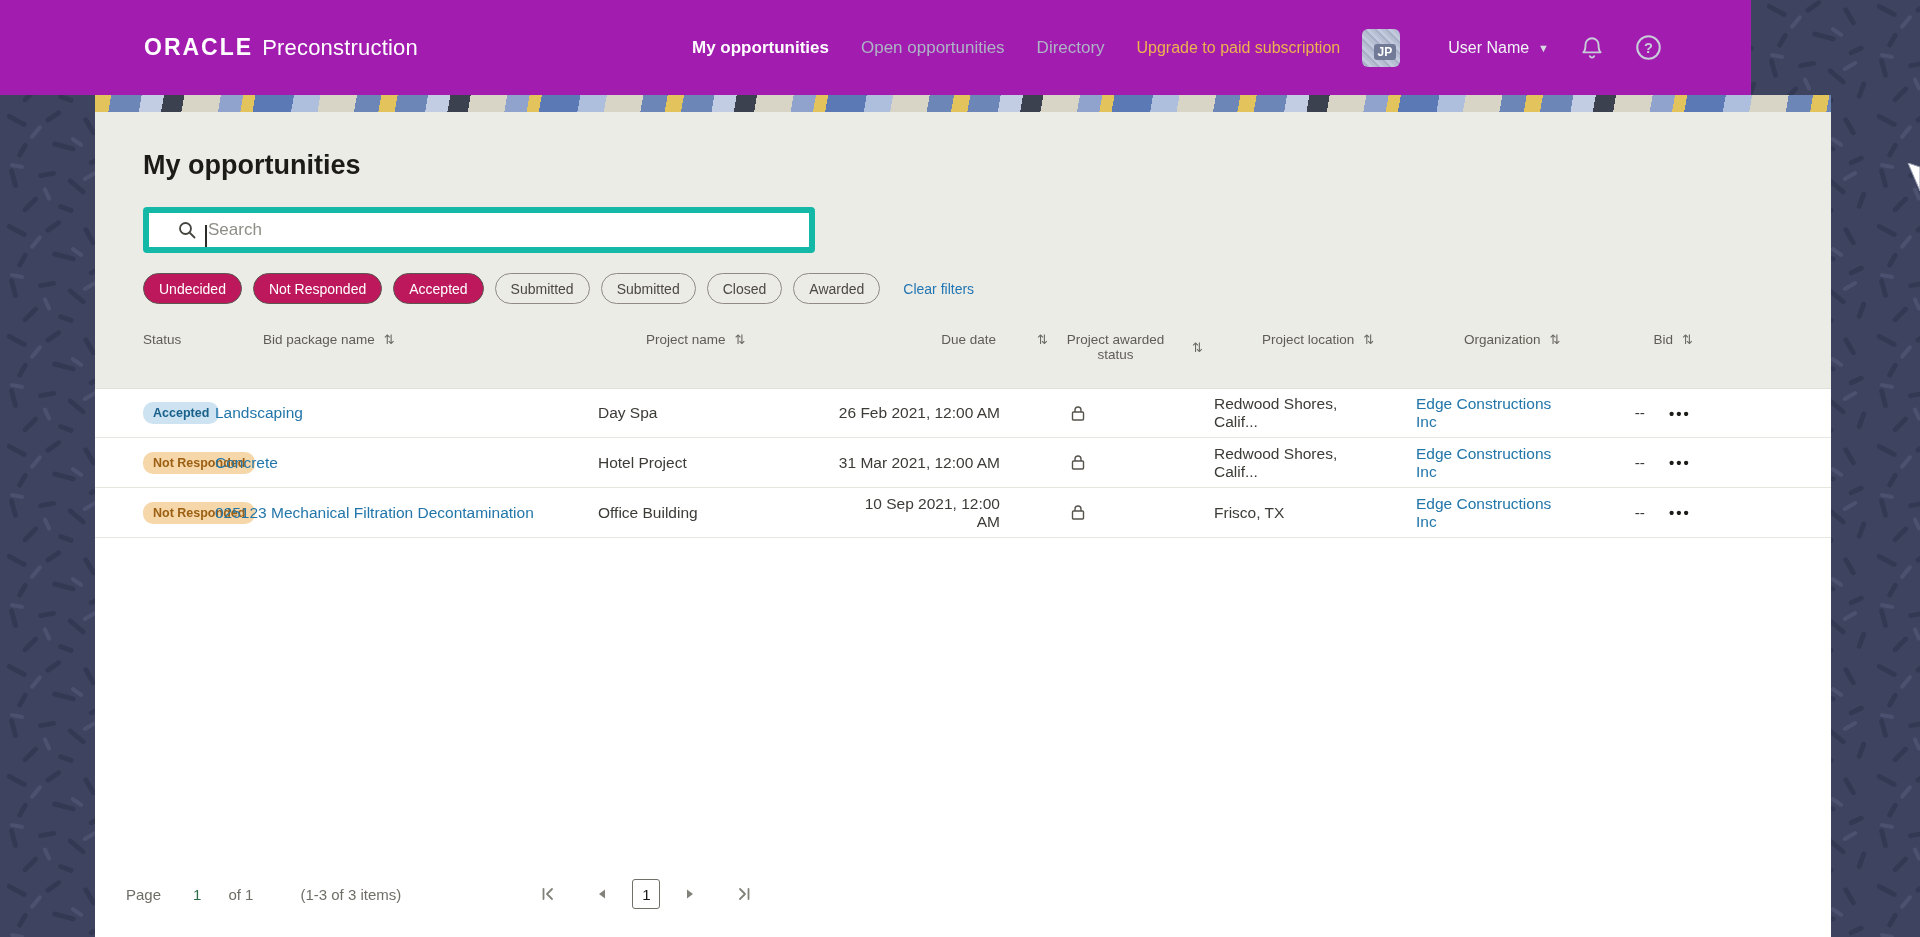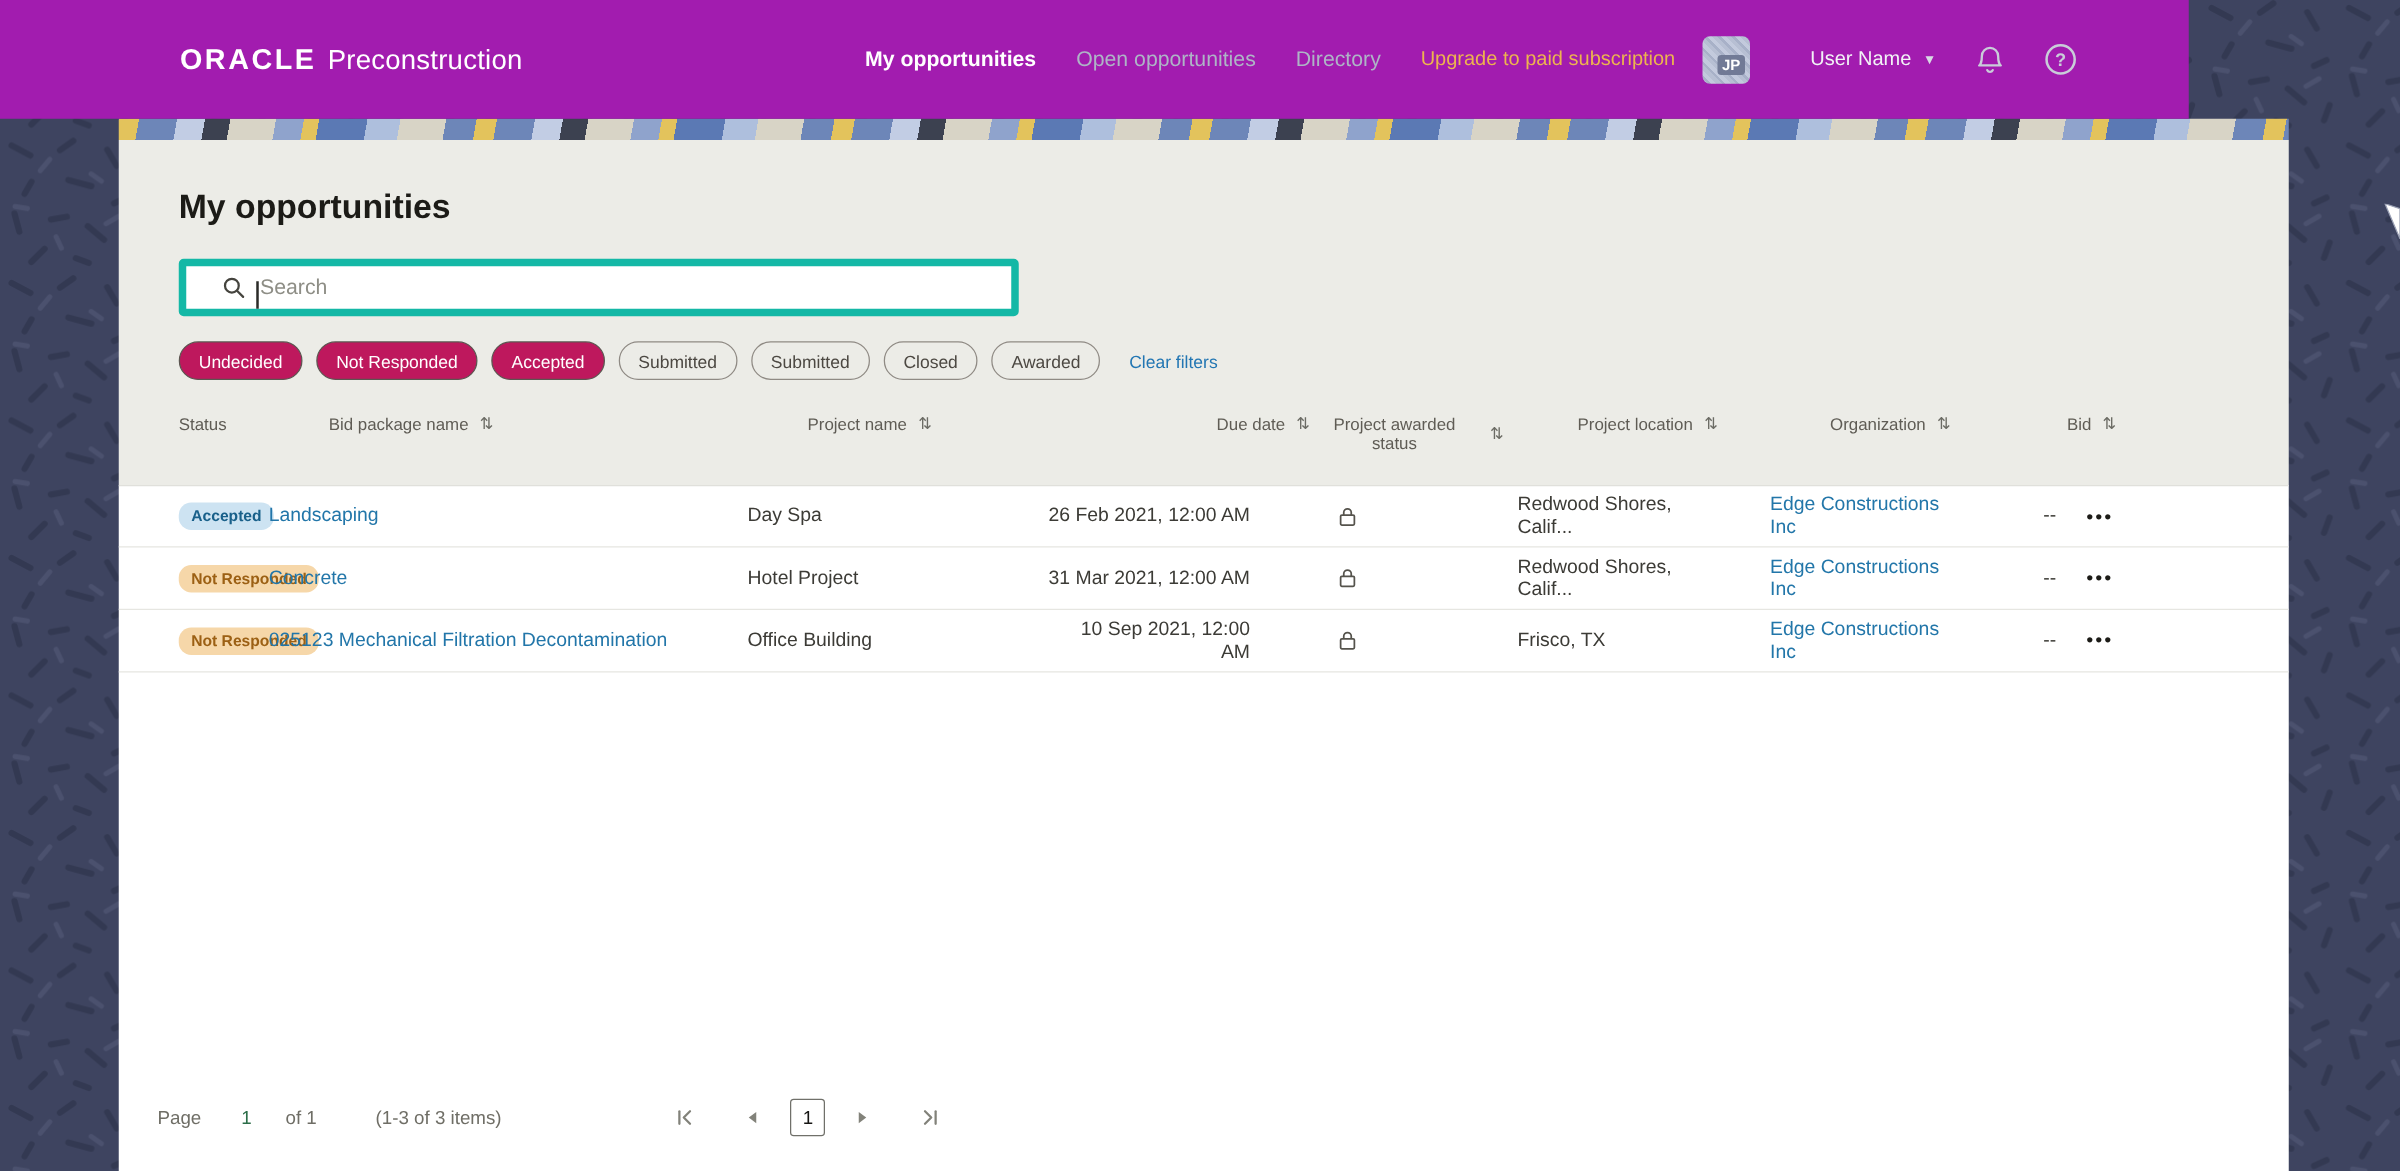--- a/index.html
+++ b/index.html
@@ -51,21 +51,21 @@
   .pill.sel { background:#be185d; border:1px solid #5c5651; color:#fff; }
   .pill.unsel { background:transparent; border:1px solid #8f8a84; color:#4c4842; }
   .clear-filters { color:#2276b3; font-size:14px; margin-left:12px; cursor:pointer; }
 
   
   .thead { display:flex; align-items:flex-start; height:84px; padding-top:28px; font-size:13.5px; color:#5f5c55; }
   .cell { flex:none; display:flex; align-items:center; }
   .c-status { width:120px; }
   .c-pkg    { width:383px; }
   .c-proj   { width:240px; }
-  .c-due    { width:162px; justify-content:flex-end; text-align:right; }
+  .c-due    { width:162px; justify-content:flex-end; text-align:right;gap:32px; }
   .c-award  { width:155px; justify-content:center; text-align:center; }
   .c-loc    { width:200px; padding-left:59px; }
   .c-org    { width:200px; padding-left:61px; }
   .c-bid    { width:90px; justify-content:flex-end; }
   .c-act    { width:70px; justify-content:center; }
   .sort { font-size:13px; color:#6b6b64; margin-left:9px; font-family:"DejaVu Sans",sans-serif; }
   .rows-wrap { background:#ffffff; flex:1; position:relative; }
   .trow { display:flex; align-items:center; height:50px; border-bottom:1px solid #e6e6e1; padding-left:48px; font-size:15.5px; color:#3c3b36; }
   .trow:first-child { border-top:1px solid #e0e0db; }
   .badge { font-size:12.5px; font-weight:bold; padding:4px 10px; border-radius:10px; white-space:nowrap; }

